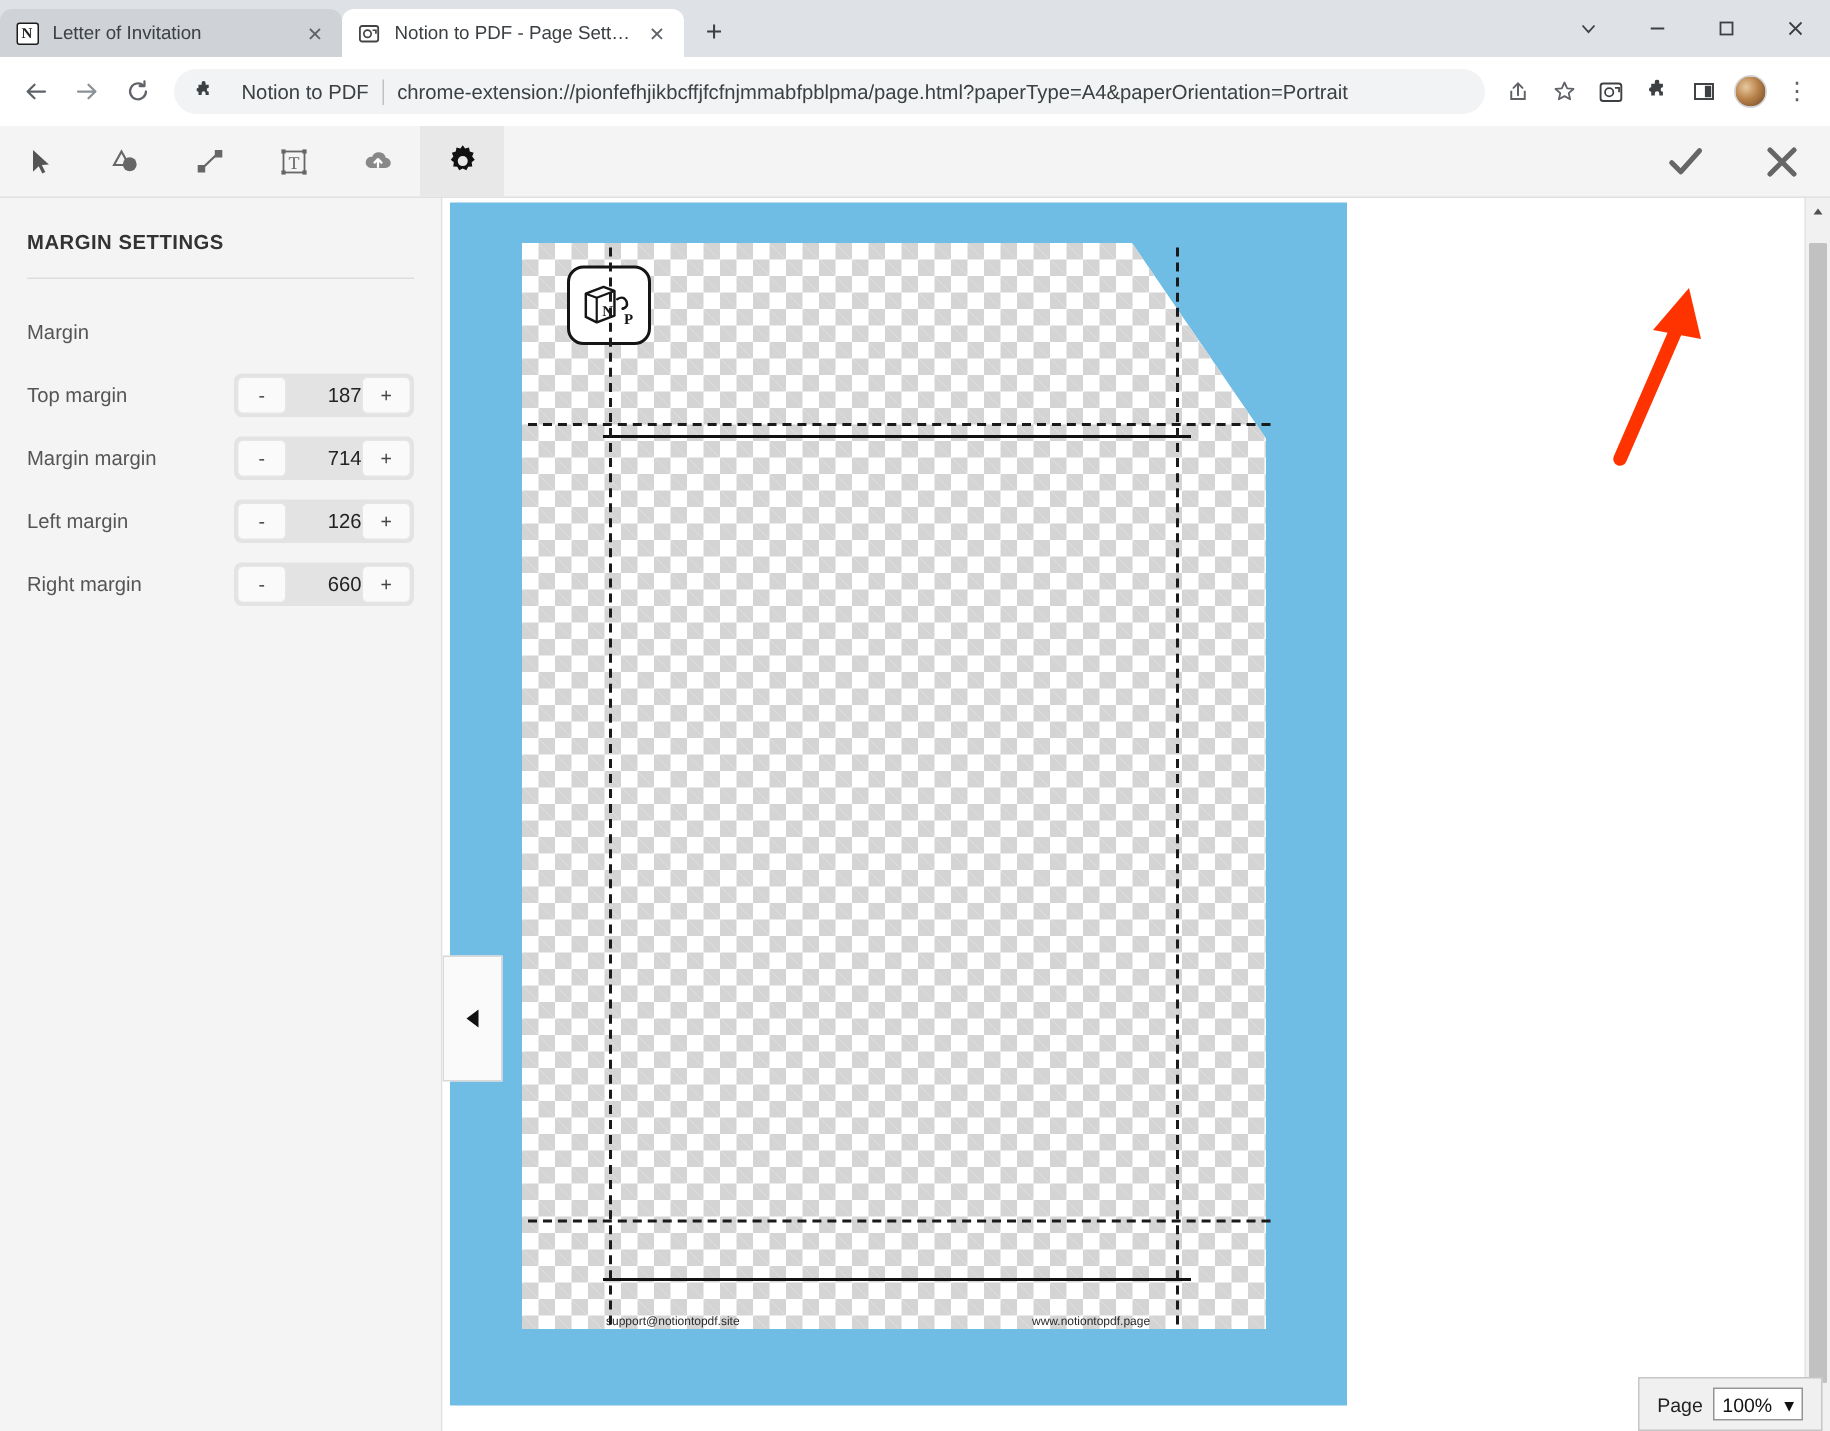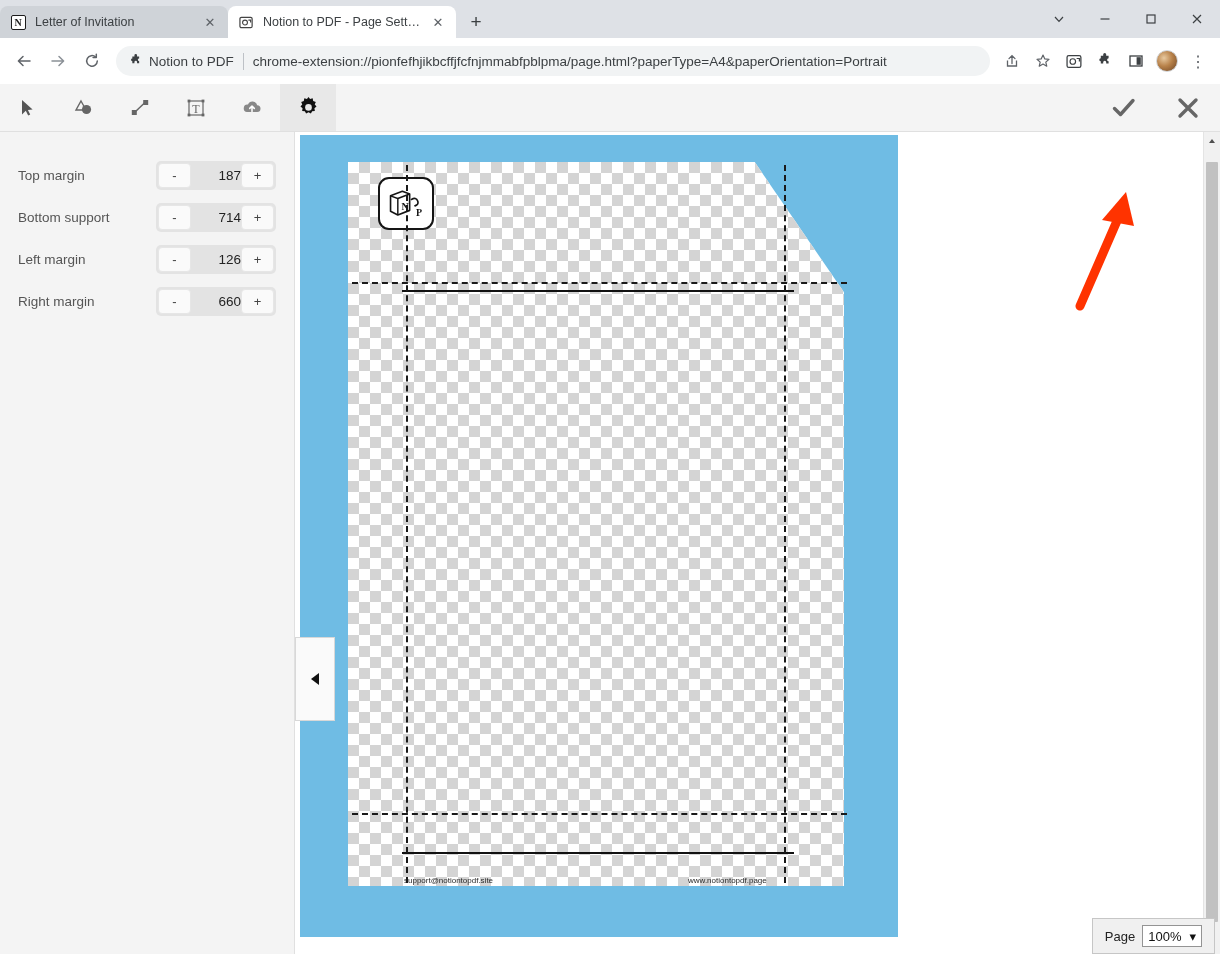--- a/index.html
+++ b/index.html
@@ -60,21 +60,21 @@
     width: 32px; height: 32px; display: flex; align-items: center;
     justify-content: center; color: #5f6368; font-size: 17px;
     border-radius: 50%;
   }
   .navbtn.dim { color: #9aa0a6; }
   .omnibox {
     flex: 1; height: 30px; background: #f1f3f4; border-radius: 16px;
     display: flex; align-items: center; padding: 0 13px; gap: 9px;
     margin: 0 6px; font-size: 13.5px; color: #3c4043; overflow: hidden;
   }
-  .ext-chip { display: flex; align-items: center; gap: 6px; flex: 0 0 auto; }
+  .ext-chip { display: flex; align-items: center; gap: 18px; flex: 0 0 auto; }
   .ext-name { font-size: 13.5px; color: #3c4043; white-space: nowrap; }
   .omni-sep { width: 1px; height: 17px; background: #bdc1c6; flex: 0 0 1px; }
   .omni-url {
     white-space: nowrap; overflow: hidden; text-overflow: clip; color: #3c4043;
   }
   .omni-actions { display: flex; align-items: center; gap: 3px; margin-left: auto; flex: 0 0 auto;}
   .barbtn {
     width: 28px; height: 28px; display: flex; align-items: center;
     justify-content: center; color: #5f6368;
   }
@@ -373,33 +373,37 @@
         <svg width="30" height="30" viewBox="0 0 30 30">
           <path d="M7 7 L23 23 M23 7 L7 23" stroke="#666" stroke-width="3.4" stroke-linecap="round"></path>
         </svg>
       </div>
     </div>
   </div>
 
   <div class="body-row">
 
     <div class="sidebar">
-
+      <div class="panel-title">MARGIN SETTINGS</div>
+
+      <div class="field-row">
+        <span class="field-label">Margin</span>
+      </div>
 
       <div class="field-row">
         <span class="field-label">Top margin</span>
         <span class="stepper">
           <span class="step-btn">-</span>
           <span class="step-val">187</span>
           <span class="step-btn">+</span>
         </span>
       </div>
 
       <div class="field-row">
-        <span class="field-label">Bottom support</span>
+        <span class="field-label">Margin margin</span>
         <span class="stepper">
           <span class="step-btn">-</span>
           <span class="step-val">714</span>
           <span class="step-btn">+</span>
         </span>
       </div>
 
       <div class="field-row">
         <span class="field-label">Left margin</span>
         <span class="stepper">

